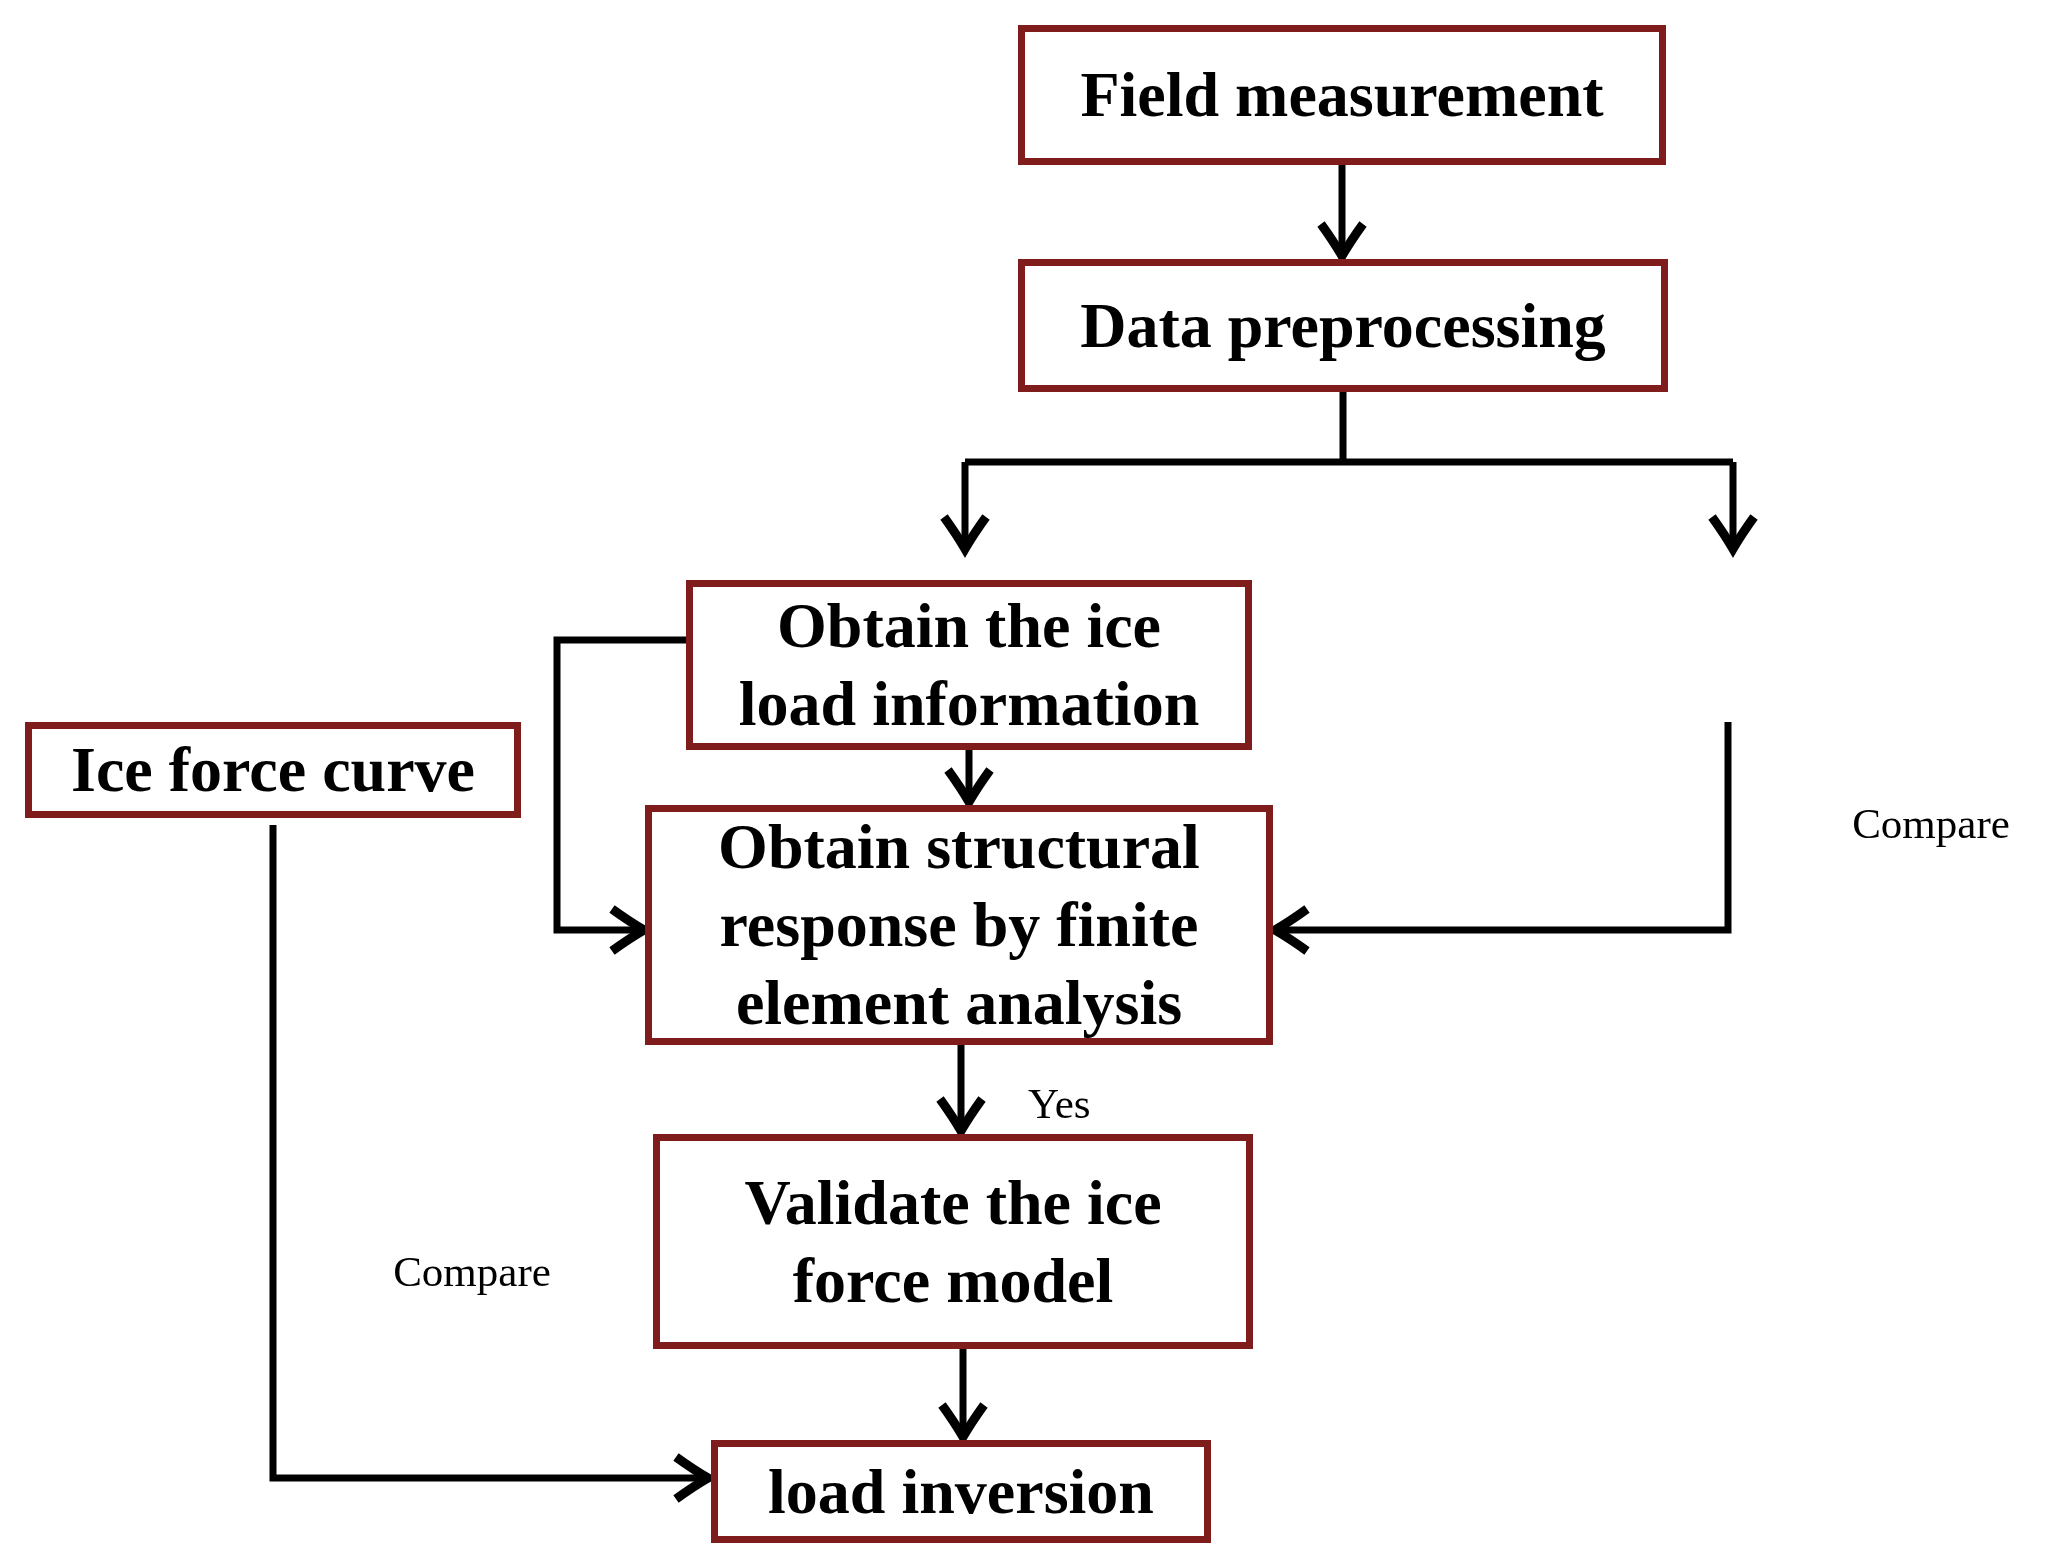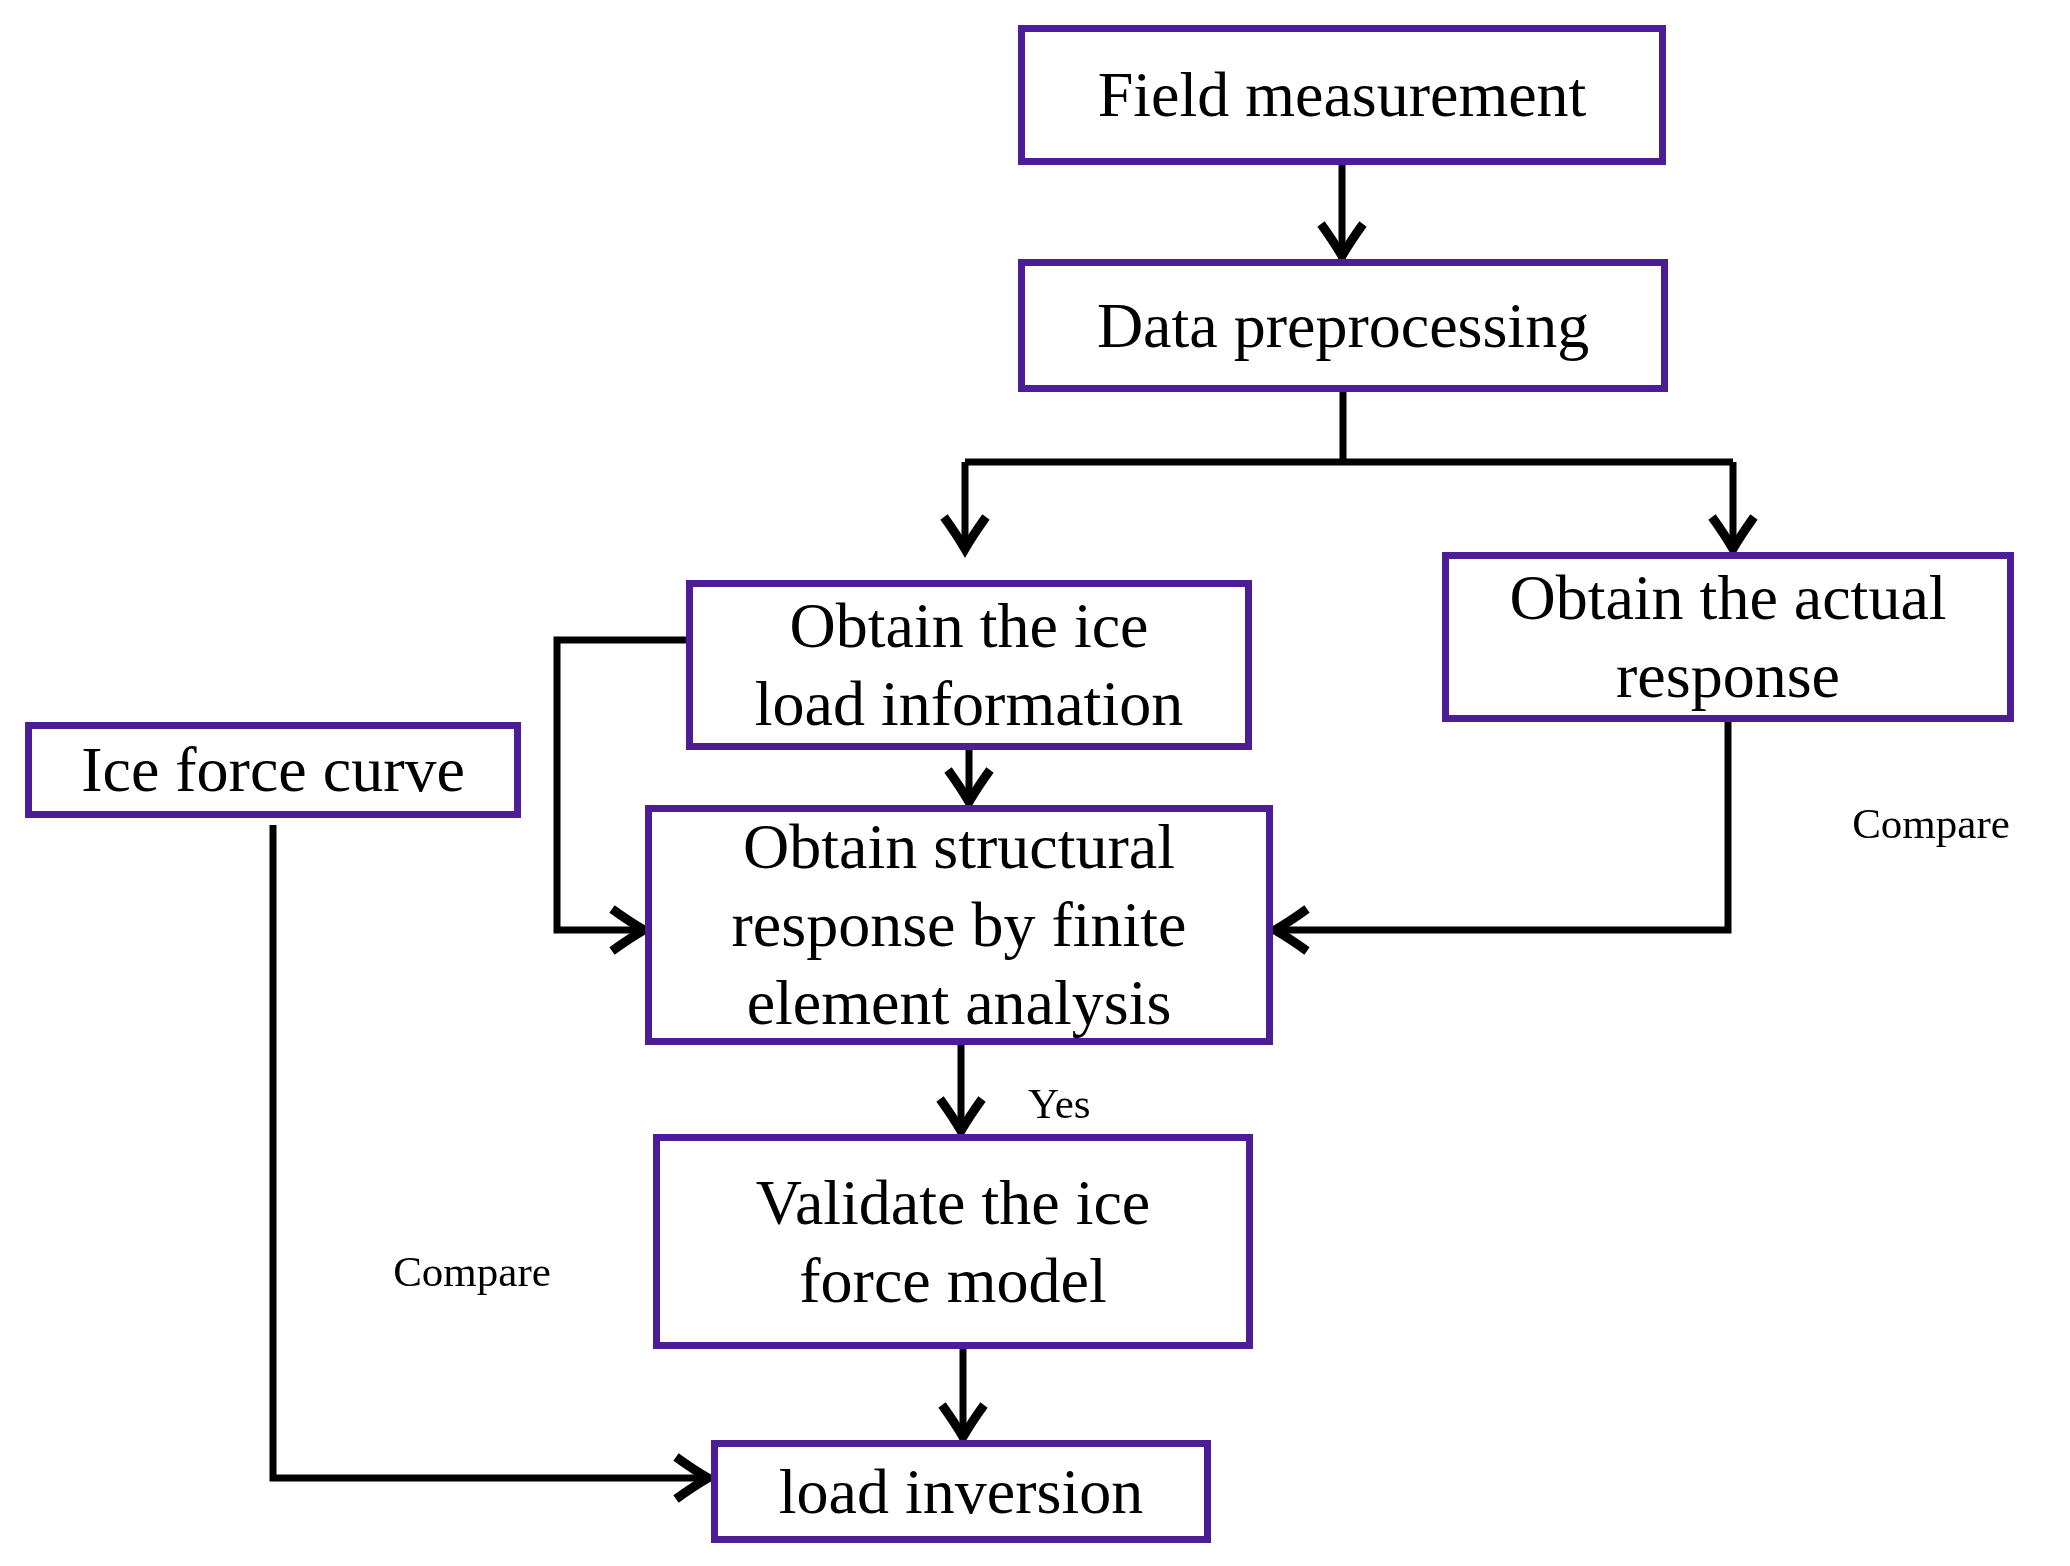--- a/index.html
+++ b/index.html
@@ -22,28 +22,29 @@
     stroke-width: 7;
     fill: none;
     stroke-linejoin: miter;
   }
   .wires path.head {
     stroke-width: 9;
   }
   .node {
     position: absolute;
     box-sizing: border-box;
-    border: 7px solid #4c1d95;
+    border: 7px solid #7f1d1d;
     background: #ffffff;
     display: flex;
     align-items: center;
     justify-content: center;
     text-align: center;
     font-size: 64px;
     line-height: 78px;
+    font-weight: bold;
   }
   .node span { white-space: pre-line; }
   .lbl {
     position: absolute;
     font-size: 43px;
     line-height: 72px;
     display: flex;
     align-items: flex-start;
     white-space: nowrap;
   }
@@ -100,24 +101,20 @@
 
   <div class="node" id="n-data">
     <span>Data preprocessing</span>
   </div>
 
   <div class="node" id="n-iceload">
     <span>Obtain the ice
 load information</span>
   </div>
 
-  <div class="node" id="n-actual">
-    <span>Obtain the actual
-response</span>
-  </div>
 
   <div class="node" id="n-icecurve">
     <span>Ice force curve</span>
   </div>
 
   <div class="node" id="n-struct">
     <span>Obtain structural
 response by finite
 element analysis</span>
   </div>

